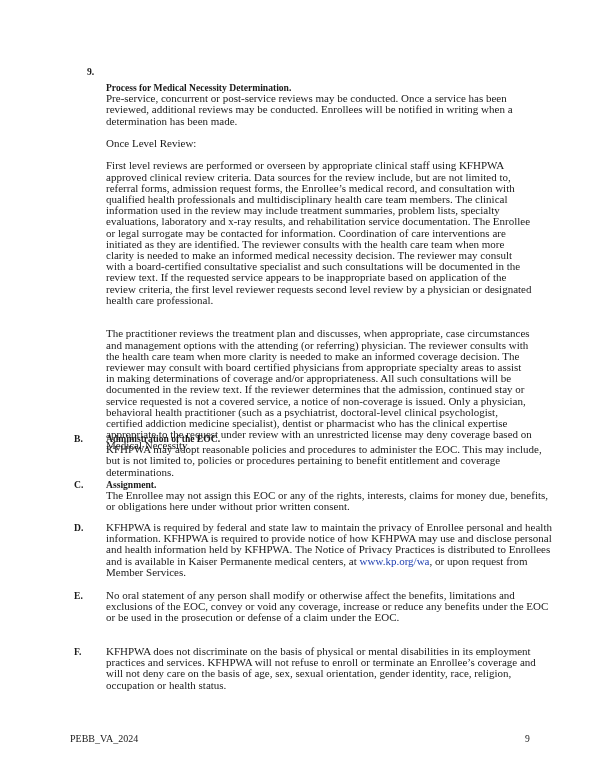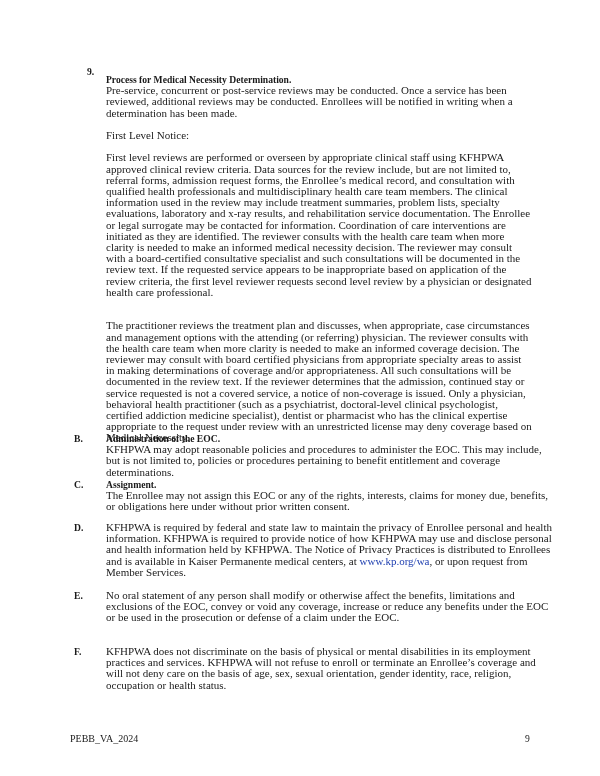--- a/index.html
+++ b/index.html
@@ -1,21 +1,21 @@
 <!DOCTYPE html>
 <html><head>
 <meta charset="utf-8">
 <style>
   html, body { margin: 0; padding: 0; background: #ffffff; }
   body { width: 600px; height: 776px; position: relative; overflow: hidden;
          font-family: "Liberation Serif", "DejaVu Serif", serif; color: #1a1a1a; }
   .page { position: absolute; left: 0; top: 0; width: 600px; height: 776px; }
   .num-item { position: absolute; left: 87px; top: 66px; width: 445px; }
   .num-label { position: absolute; left: 0; top: 0; font-weight: bold; font-size: 9.6px; line-height: 11.2px; }
-  .num-body { position: absolute; left: 19px; top: 8px; width: 426px; }
+  .num-body { position: absolute; left: 19px; top: 16px; width: 426px; }
   .h { font-weight: bold; font-size: 9.6px; line-height: 11.2px; margin: 0; }
   p { margin: 0; font-size: 11px; line-height: 11.2px; text-align: left; }
   .gap { height: 11.2px; }
   .letter-item { position: absolute; left: 74px; width: 460px; }
   .letter-label { position: absolute; left: 0; top: 0; font-weight: bold; font-size: 9.6px; line-height: 11.2px; }
   .letter-body { position: absolute; left: 13px; top: 0; width: 447px; margin-left: 19px; }
   a.link { color: #1f3fb0; }
   .footer-left { position: absolute; left: 70px; top: 733px; font-size: 10px; }
   .footer-right { position: absolute; left: 525px; top: 733px; font-size: 9.6px; }
 </style>
@@ -23,21 +23,21 @@
 <body>
 
 <div class="page">
 
   <div class="num-item">
     <div class="num-label">9.</div>
     <div class="num-body">
       <p class="h">Process for Medical Necessity Determination.</p>
       <p>Pre-service, concurrent or post-service reviews may be conducted. Once a service has been reviewed, additional reviews may be conducted.  Enrollees will be notified in writing when a determination has been made.</p>
       <div class="gap"></div>
-      <p>First Level Notice:</p>
+      <p>Once Level Review:</p>
       <div class="gap"></div>
       <p>First level reviews are performed or overseen by appropriate clinical staff using KFHPWA approved clinical review criteria. Data sources for the review include, but are not limited to, referral forms, admission request forms, the Enrollee’s medical record, and consultation with qualified health professionals and multidisciplinary health care team members. The clinical information used in the review may include treatment summaries, problem lists, specialty evaluations, laboratory and x-ray results, and rehabilitation service documentation. The Enrollee or legal surrogate may be contacted for information. Coordination of care interventions are initiated as they are identified. The reviewer consults with the health care team when more clarity is needed to make an informed medical necessity decision. The reviewer may consult with a board-certified consultative specialist and such consultations will be documented in the review text. If the requested service appears to be inappropriate based on application of the review criteria, the first level reviewer requests second level review by a physician or designated health care professional.</p>
       <div class="gap"></div>
       <div class="gap"></div>
       <p>The practitioner reviews the treatment plan and discusses, when appropriate, case circumstances and management options with the attending (or referring) physician. The reviewer consults with the health care team when more clarity is needed to make an informed coverage decision. The reviewer may consult with board certified physicians from appropriate specialty areas to assist in making determinations of coverage and/or appropriateness. All such consultations will be documented in the review text. If the reviewer determines that the admission, continued stay or service requested is not a covered service, a notice of non-coverage is issued. Only a physician, behavioral health practitioner (such as a psychiatrist, doctoral-level clinical psychologist, certified addiction medicine specialist), dentist or pharmacist who has the clinical expertise appropriate to the request under review with an unrestricted license may deny coverage based on Medical Necessity.</p>
     </div>
   </div>
 
   <div class="letter-item" style="top:433px;">
     <div class="letter-label">B.</div>

